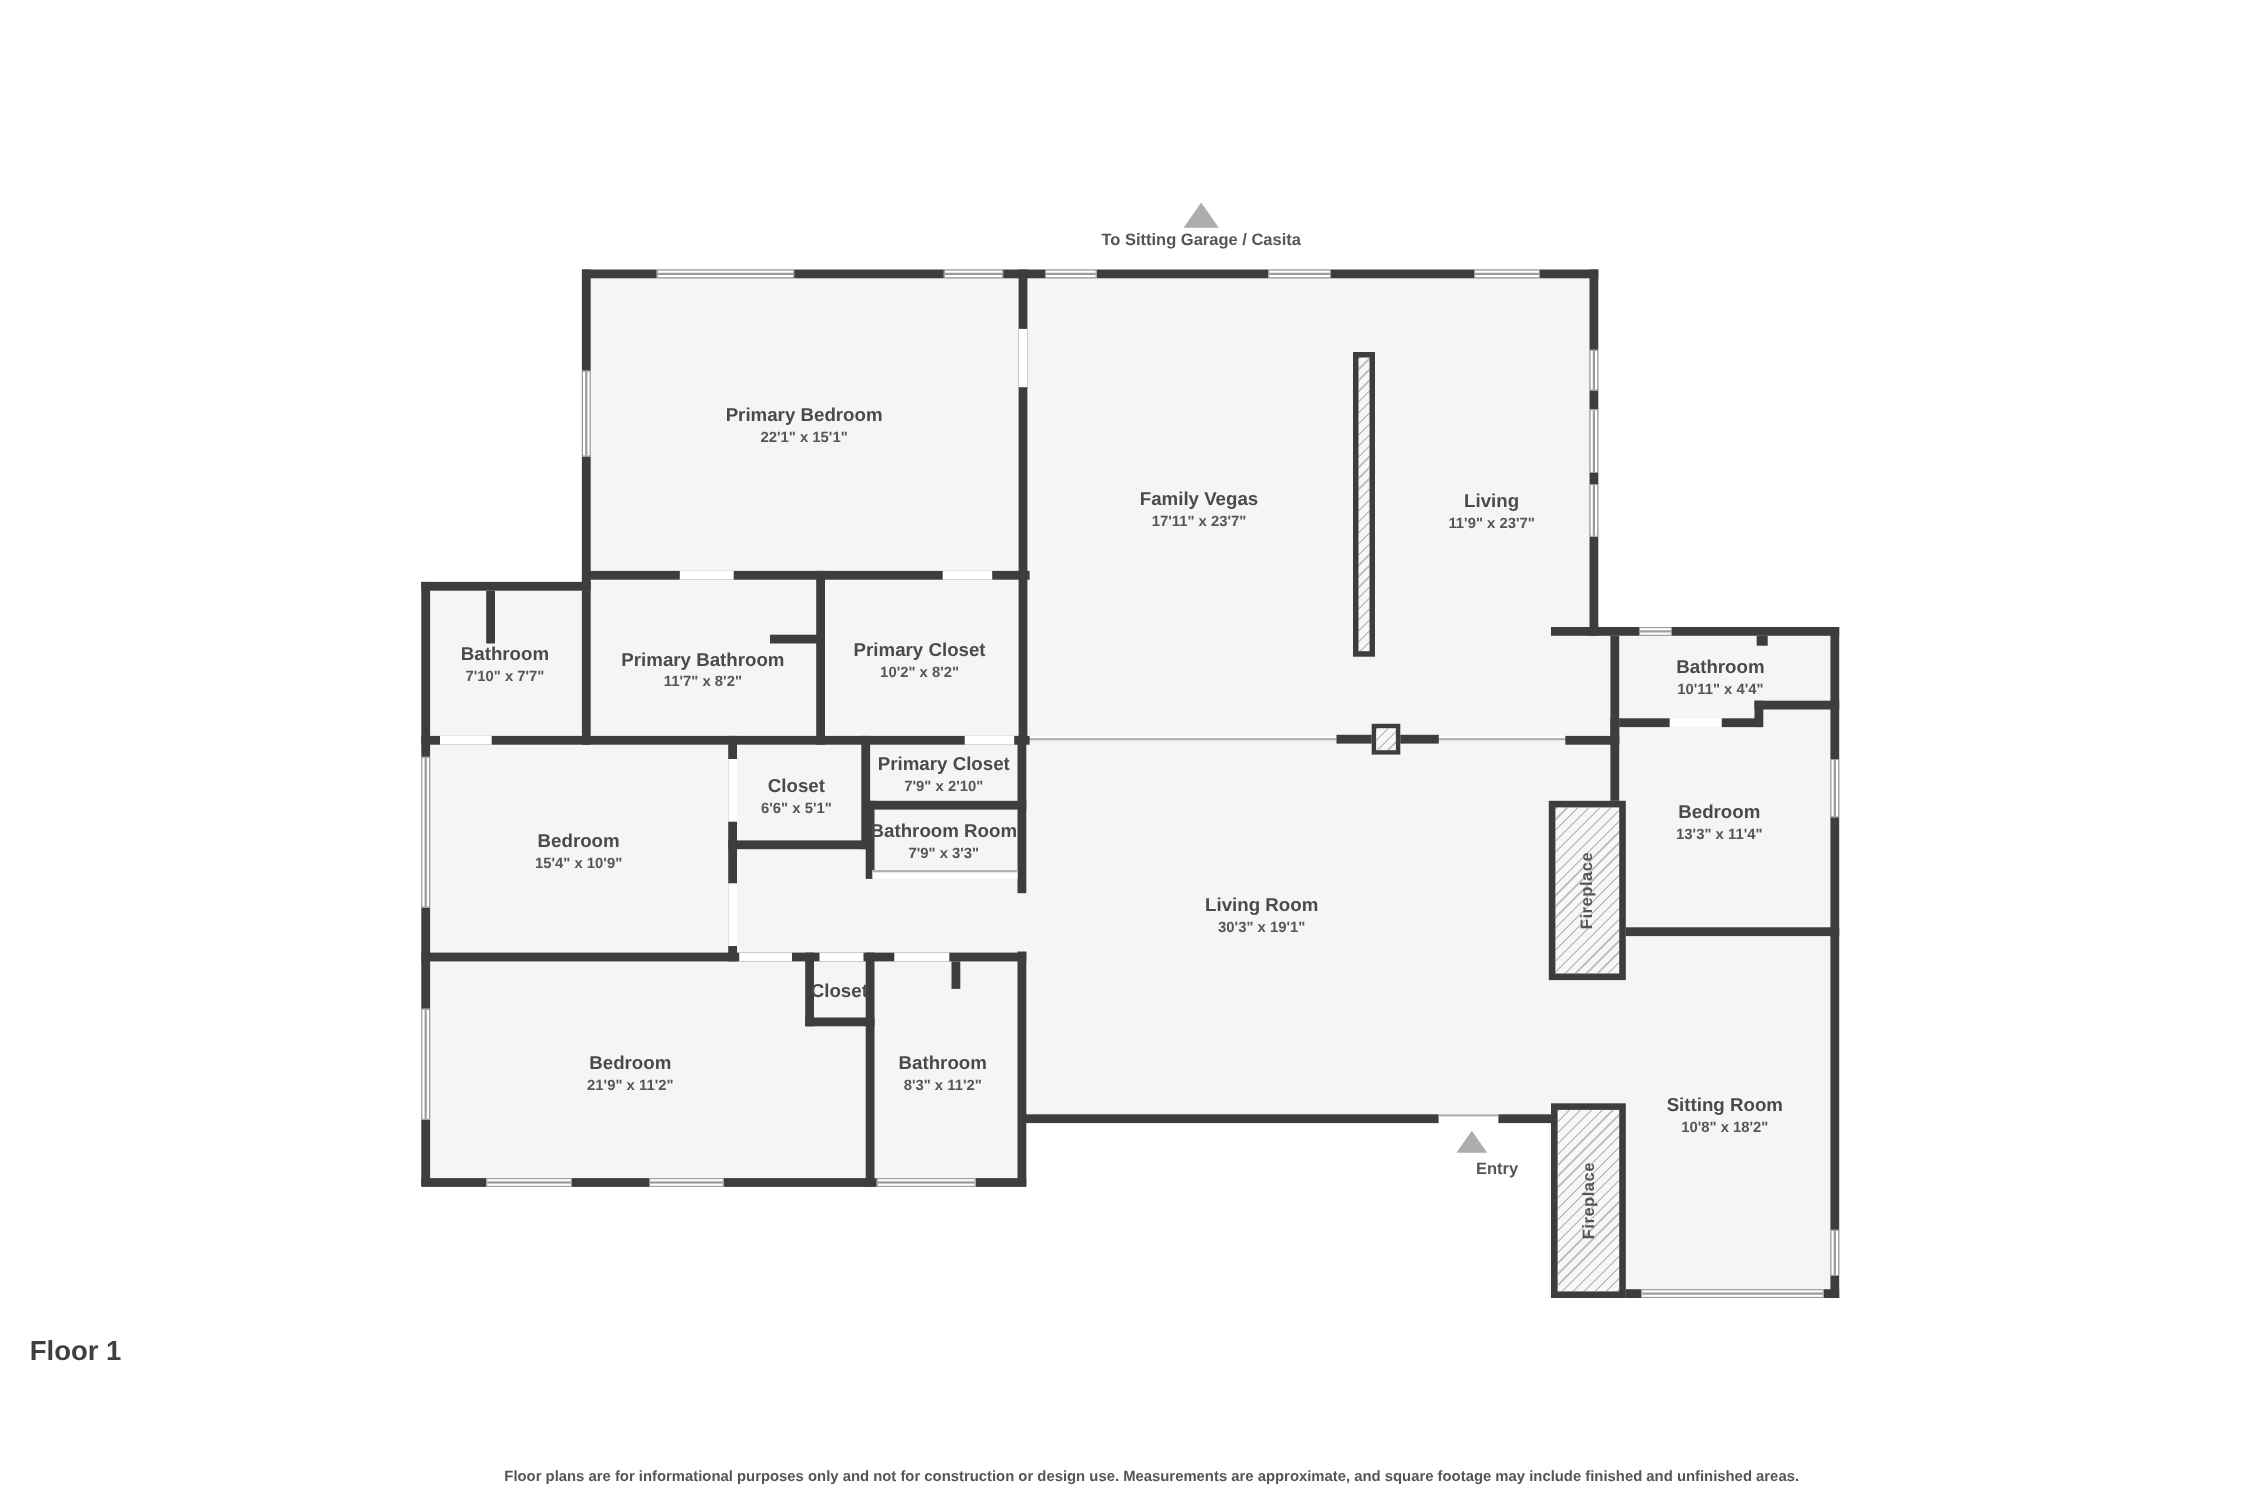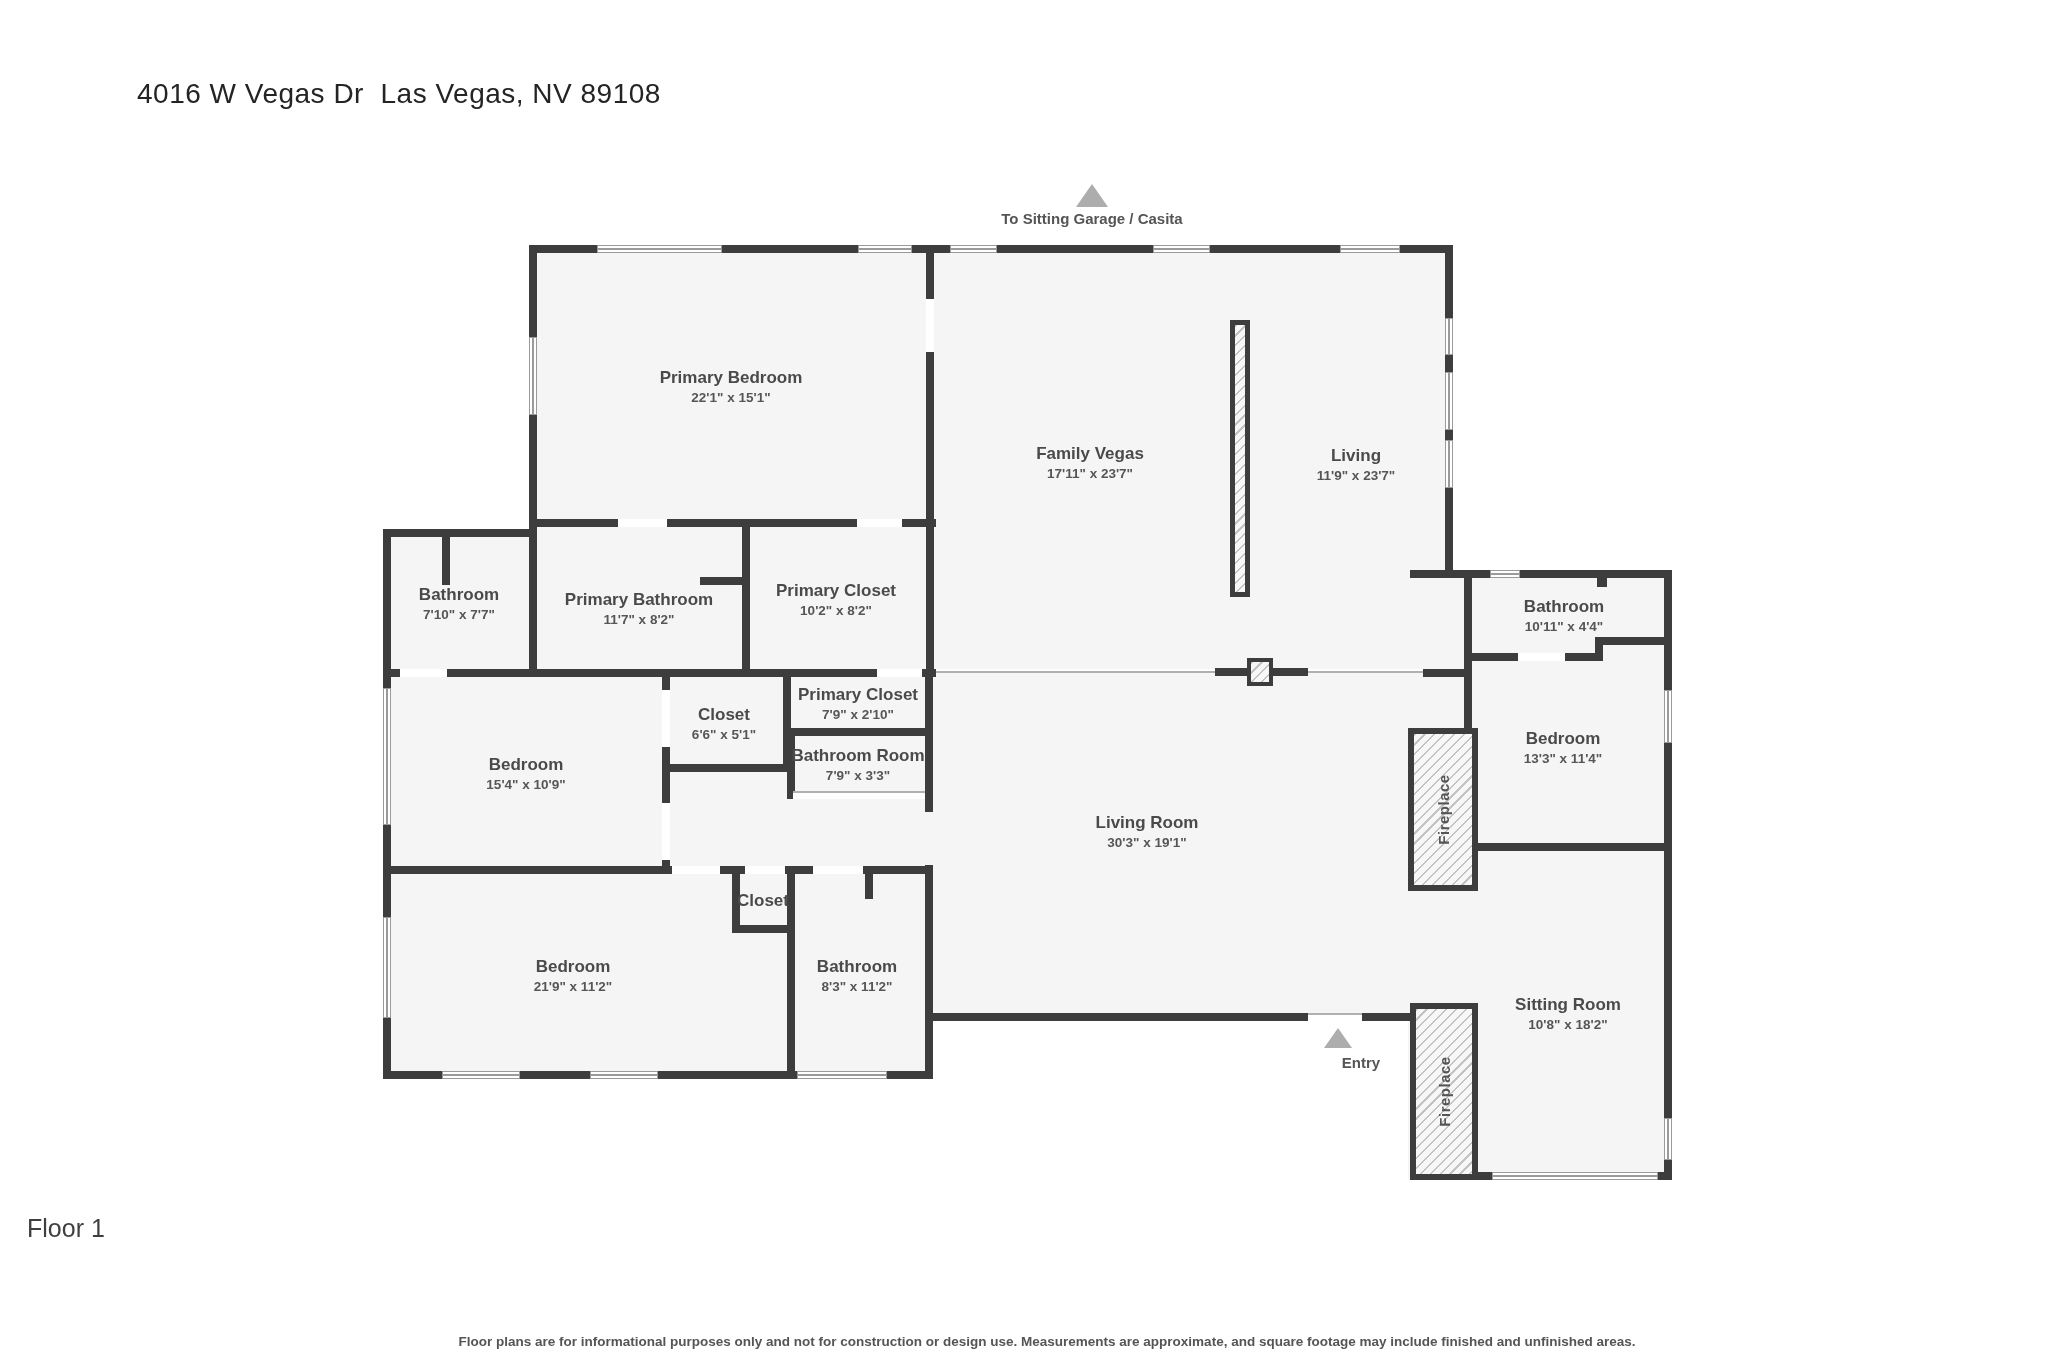--- a/index.html
+++ b/index.html
@@ -5,21 +5,21 @@
   html,body{margin:0;padding:0;background:#fff;}
   #canvas{
     position:relative;width:2048px;height:1365px;background:#ffffff;overflow:hidden;
     font-family:"Liberation Sans", sans-serif;
   }
   #page-title{
     position:absolute;left:137px;top:78px;font-size:28px;font-weight:400;
     color:#242424;letter-spacing:.5px;white-space:pre;
   }
   #floor-label{
-    position:absolute;left:27px;top:1214px;font-size:25px;font-weight:400;color:#3f3f3f;
+    position:absolute;left:27px;top:1214px;font-size:25px;font-weight:700;color:#3f3f3f;
   }
   #disclaimer{
     position:absolute;left:0;right:0;top:1334px;text-align:center;
     font-size:13.5px;font-weight:700;color:#555;padding-left:46px;
   }
   .floor{position:absolute;background:#f5f5f5;}
   .wall{position:absolute;background:#3d3d3d;}
   .thin{position:absolute;background:#b0b0b0;}
   .gap{position:absolute;background:#ffffff;}
   .opening{position:absolute;background:#ffffff;border-top:2px solid #b0b0b0;box-sizing:border-box;}
@@ -49,21 +49,20 @@
   .anno{
     position:absolute;transform:translateX(-50%);font-size:15px;font-weight:700;
     color:#555;white-space:nowrap;text-align:center;
   }
 </style>
 </head>
 <body>
 
 <div id="canvas">
 
-  <div id="page-title">4016 W Vegas Dr  Las Vegas, NV 89108</div>
 
   <div id="plan-layer">
       <div class="floor" style="left: 537px; top: 253px; width: 908px; height: 416px;"></div>
       <div class="floor" style="left: 391px; top: 537px; width: 146px; height: 534px;"></div>
       <div class="floor" style="left: 391px; top: 677px; width: 541px; height: 394px;"></div>
       <div class="floor" style="left: 932px; top: 671px; width: 540px; height: 342px;"></div>
       <div class="floor" style="left: 1410px; top: 578px; width: 54px; height: 91px;"></div>
       <div class="floor" style="left: 1472px; top: 578px; width: 192px; height: 594px;"></div>
       <div class="floor" style="left: 1408px; top: 728px; width: 64px; height: 452px;"></div>
       <div class="thin" style="left: 933px; top: 671px; width: 282px; height: 2px;"></div>

